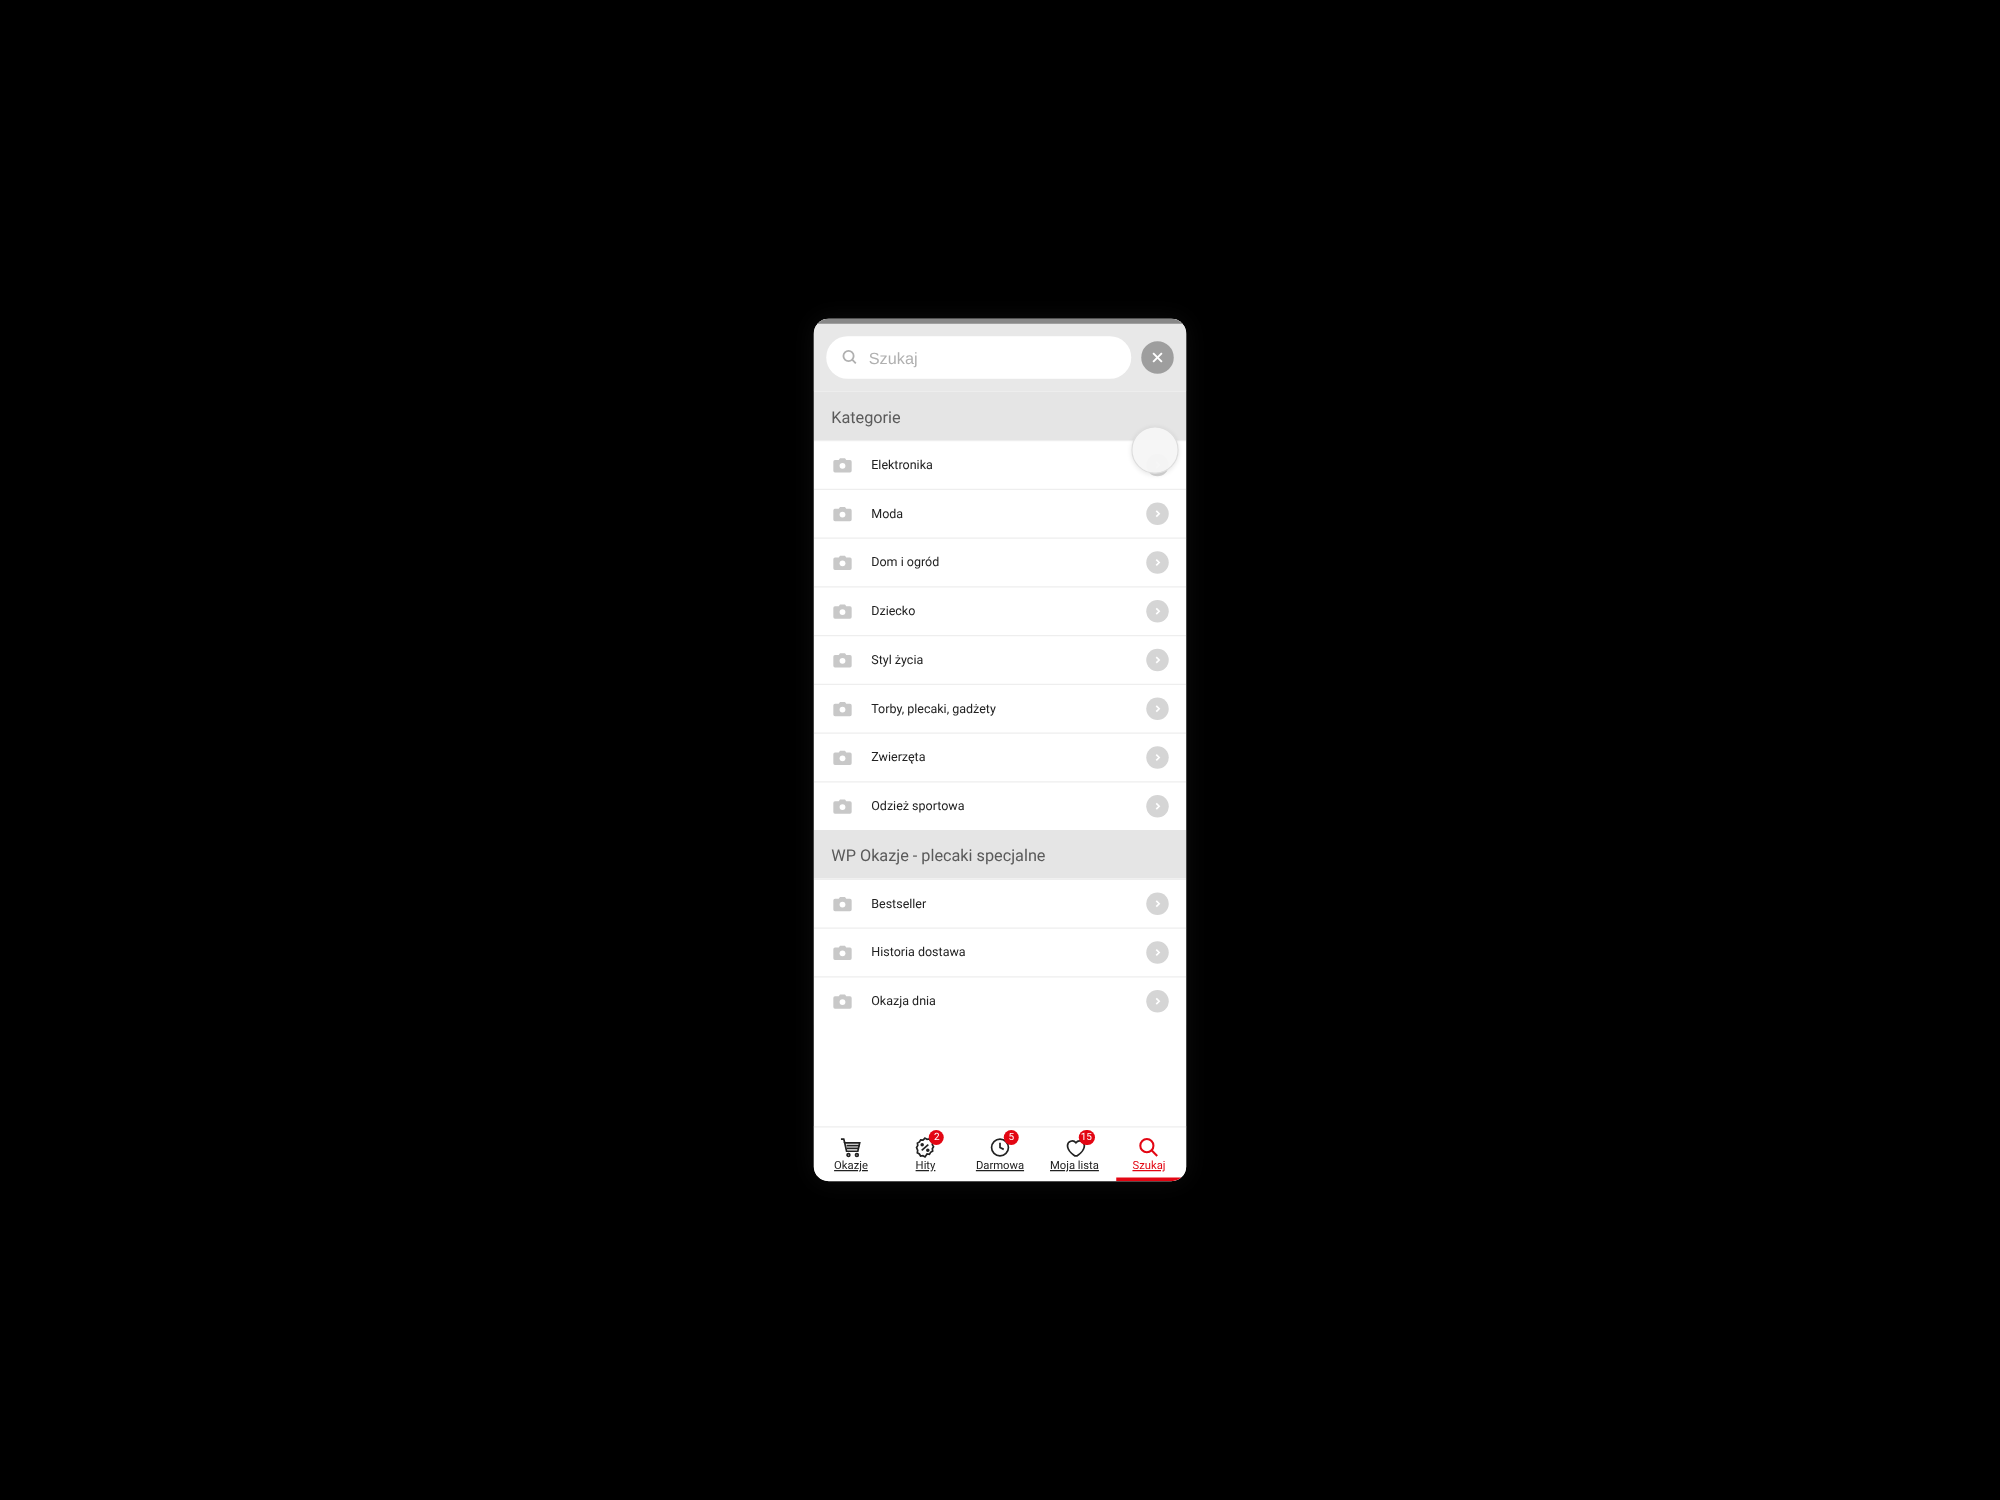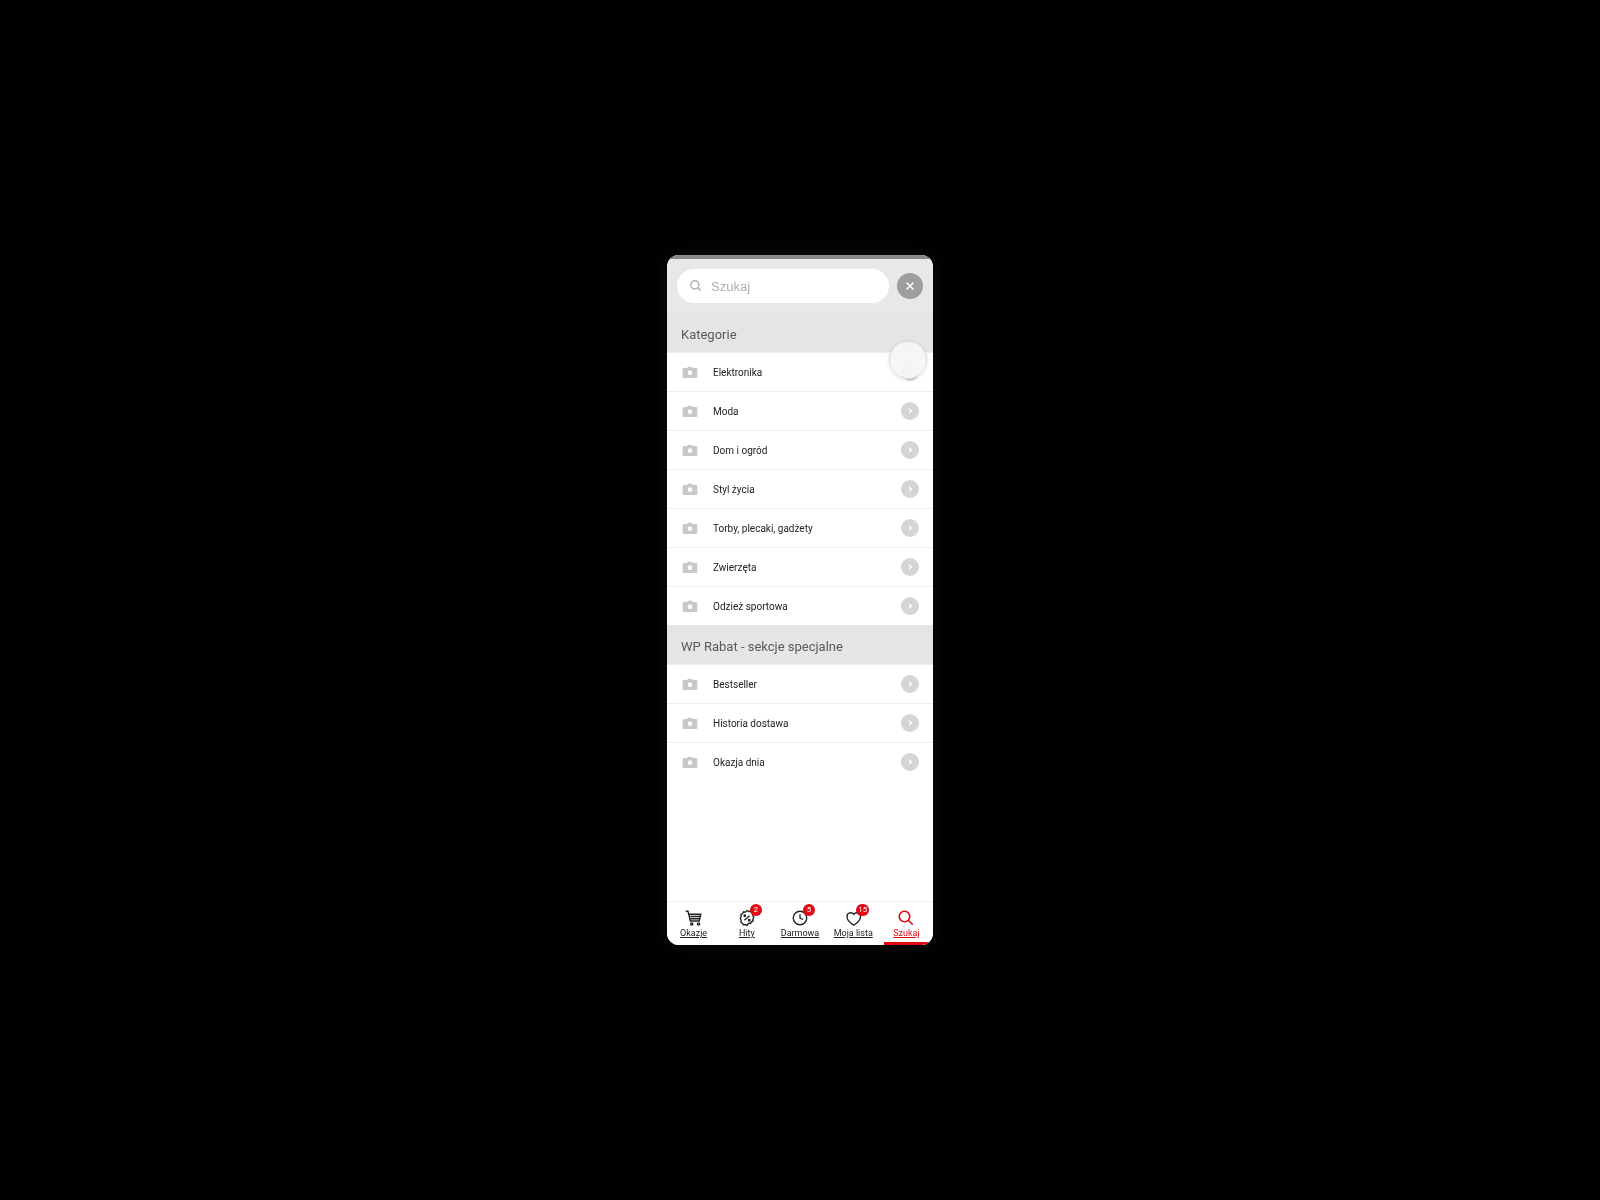--- a/index.html
+++ b/index.html
@@ -6,21 +6,21 @@
   body {
     background: #000;
     width: 1600px;
     height: 1200px;
     font-family: -apple-system, BlinkMacSystemFont, "Segoe UI", Roboto, Arial, sans-serif;
     display: flex;
     align-items: center;
     justify-content: center;
   }
   .phone {
-    width: 266px;
+    width: 298px;
     height: 690px;
     background: #fff;
     border-radius: 12px;
     overflow: hidden;
     position: relative;
     box-shadow: 0 0 20px rgba(255,255,255,0.05);
   }
   .search-bar-area {
     background: #e8e8e8;
     padding: 10px 10px 10px 10px;
@@ -217,20 +217,34 @@
           </svg>
         </span>
     </div>
     <div class="row">
       <span class="cat-icon">
           <svg width="16" height="14" viewBox="0 0 24 20" fill="#c8c8c8">
             <path d="M9 2l-1.5 2H3a2 2 0 00-2 2v11a2 2 0 002 2h18a2 2 0 002-2V6a2 2 0 00-2-2h-4.5L15 2H9z"></path>
             <circle cx="12" cy="11" r="3.5" fill="#fff"></circle>
           </svg>
         </span>
+      <span class="label">Dziecko</span>
+      <span class="chev">
+          <svg width="8" height="8" viewBox="0 0 24 24" fill="none" stroke="#fff" stroke-width="4">
+            <polyline points="9 5 16 12 9 19"></polyline>
+          </svg>
+        </span>
+    </div>
+    <div class="row">
+      <span class="cat-icon">
+          <svg width="16" height="14" viewBox="0 0 24 20" fill="#c8c8c8">
+            <path d="M9 2l-1.5 2H3a2 2 0 00-2 2v11a2 2 0 002 2h18a2 2 0 002-2V6a2 2 0 00-2-2h-4.5L15 2H9z"></path>
+            <circle cx="12" cy="11" r="3.5" fill="#fff"></circle>
+          </svg>
+        </span>
       <span class="label">Styl życia</span>
       <span class="chev">
           <svg width="8" height="8" viewBox="0 0 24 24" fill="none" stroke="#fff" stroke-width="4">
             <polyline points="9 5 16 12 9 19"></polyline>
           </svg>
         </span>
     </div>
     <div class="row">
       <span class="cat-icon">
           <svg width="16" height="14" viewBox="0 0 24 20" fill="#c8c8c8">
@@ -267,21 +281,21 @@
           </svg>
         </span>
       <span class="label">Odzież sportowa</span>
       <span class="chev">
           <svg width="8" height="8" viewBox="0 0 24 24" fill="none" stroke="#fff" stroke-width="4">
             <polyline points="9 5 16 12 9 19"></polyline>
           </svg>
         </span>
     </div>
 
-    <div class="section-header">WP Rabat - sekcje specjalne</div>
+    <div class="section-header">WP Okazje - plecaki specjalne</div>
 
     <div class="row">
       <span class="cat-icon">
           <svg width="16" height="14" viewBox="0 0 24 20" fill="#c8c8c8">
             <path d="M9 2l-1.5 2H3a2 2 0 00-2 2v11a2 2 0 002 2h18a2 2 0 002-2V6a2 2 0 00-2-2h-4.5L15 2H9z"></path>
             <circle cx="12" cy="11" r="3.5" fill="#fff"></circle>
           </svg>
         </span>
       <span class="label">Bestseller</span>
       <span class="chev">

